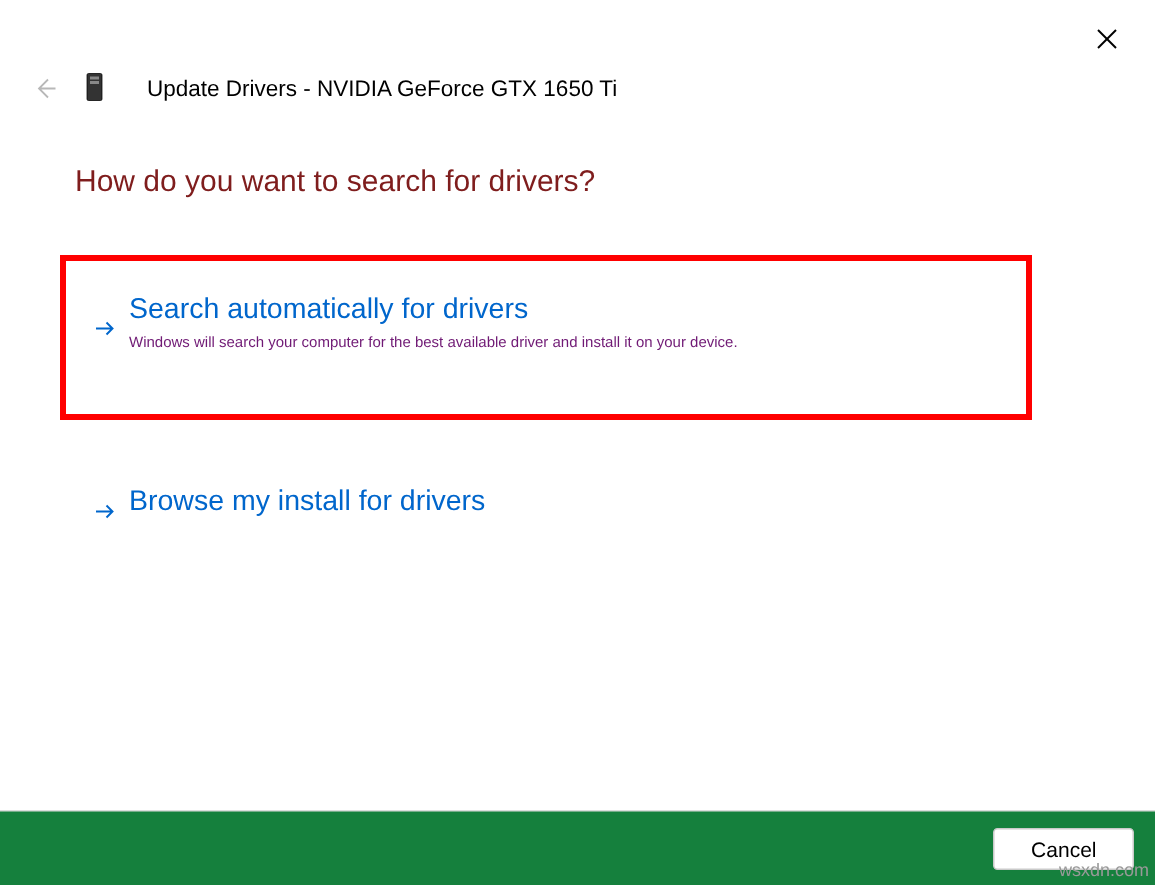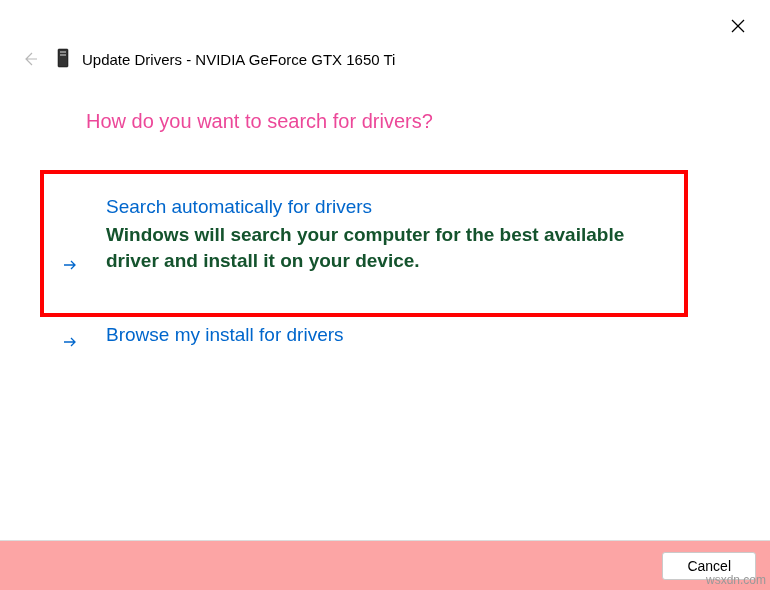--- a/index.html
+++ b/index.html
@@ -51,80 +51,79 @@
       width: 16px;
       height: 22px;
       display: inline-block;
     }
     .header-title {
       font-size: 15px;
       color: #000;
       font-weight: 400;
       display: flex;
       align-items: center;
-      gap: 10px;
+      gap: 26px;
     }
     .question {
       position: absolute;
       top: 110px;
       left: 50px;
       font-size: 20px;
-      color: #ec4899;
-      font-weight: 400;
-      margin-left: 36px;
+      color: #7f1d1d;
+      font-weight: 400;
     }
     .option-container {
       position: absolute;
       left: 40px;
       width: 648px;
     }
     .option-1 {
       top: 170px;
       border: 4px solid #ff0000;
       padding: 22px 18px 40px 18px;
     }
     .option-2 {
       top: 312px;
       padding: 12px 22px 10px 22px;
     }
     .option-inner {
       display: flex;
-      align-items: flex-end;
-      gap: 28px;
+      align-items: center;
+      gap: 8px;
       cursor: pointer;
     }
     .arrow-right {
       width: 16px;
       height: 16px;
       margin-top: 7px;
       flex-shrink: 0;
       color: #0066cc;
     }
     .option-text {
       flex: 1;
     }
     .option-title {
       font-size: 19px;
       color: #0066cc;
       font-weight: 400;
       margin-bottom: 4px;
     }
     .option-desc {
-      font-size: 19px;
-      color: #14532d;
-      font-weight: 700;
+      font-size: 10px;
+      color: #701a75;
+      font-weight: 400;
       line-height: 1.35;
     }
     .footer {
       position: absolute;
       bottom: 0;
       left: 0;
       right: 0;
       height: 50px;
-      background: #fca5a5;
+      background: #15803d;
       border-top: 1px solid #dcdcdc;
       display: flex;
       align-items: center;
       justify-content: flex-end;
       padding-right: 14px;
     }
     .cancel-btn {
       background: #ffffff;
       border: 1px solid #cacaca;
       border-radius: 3px;

